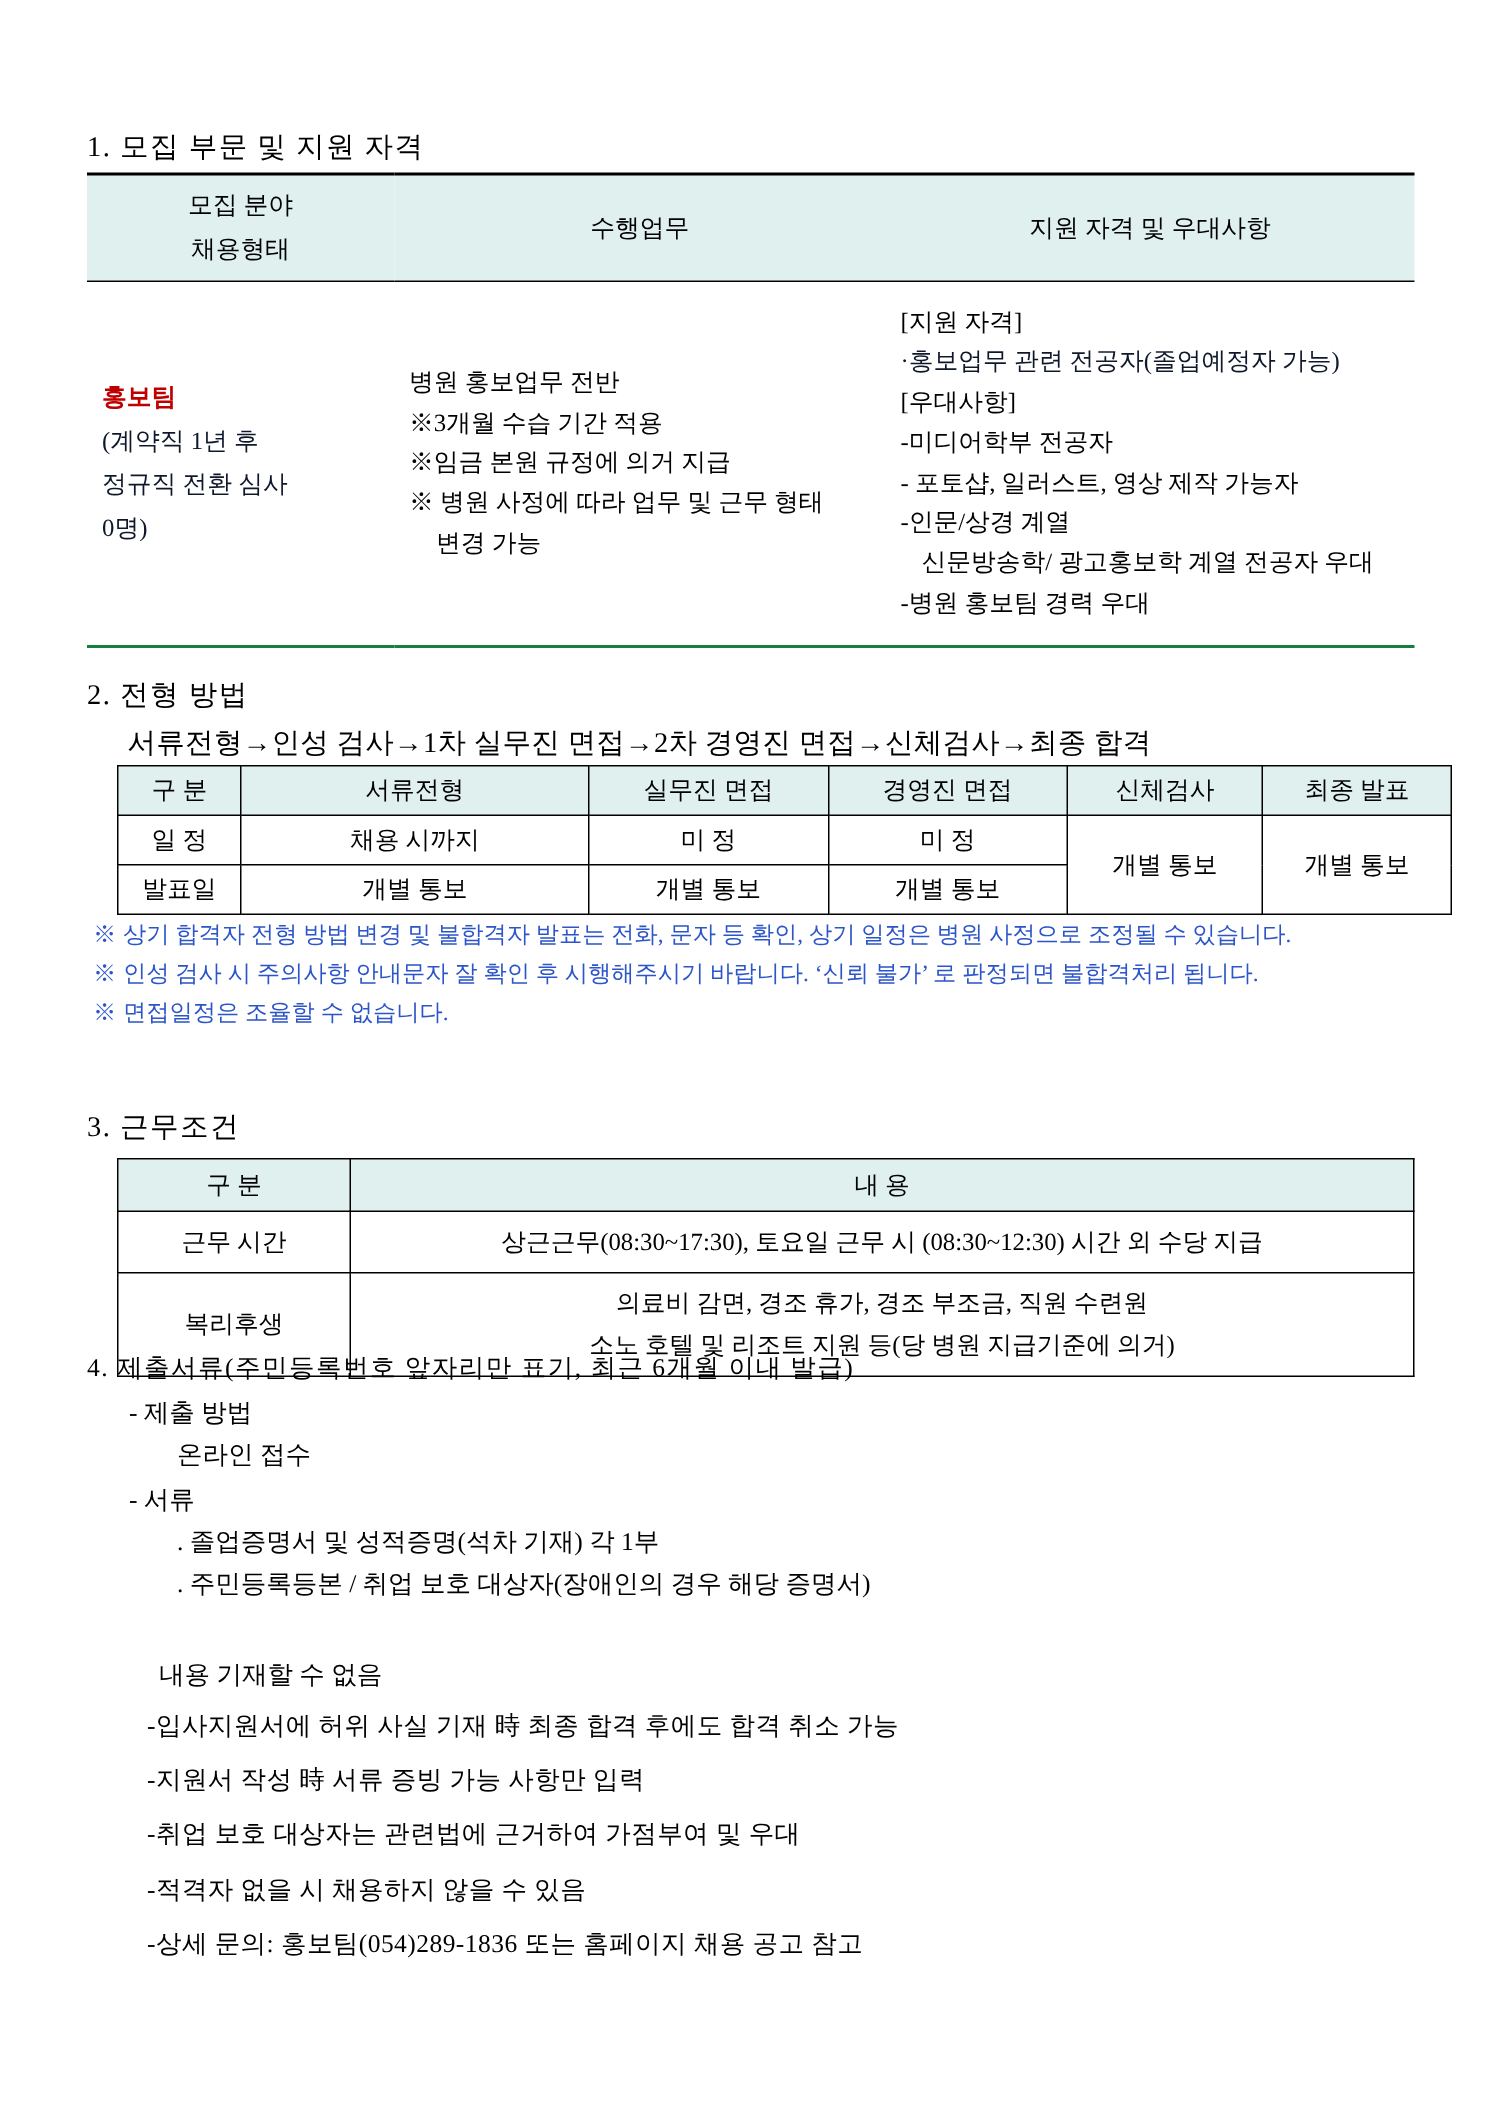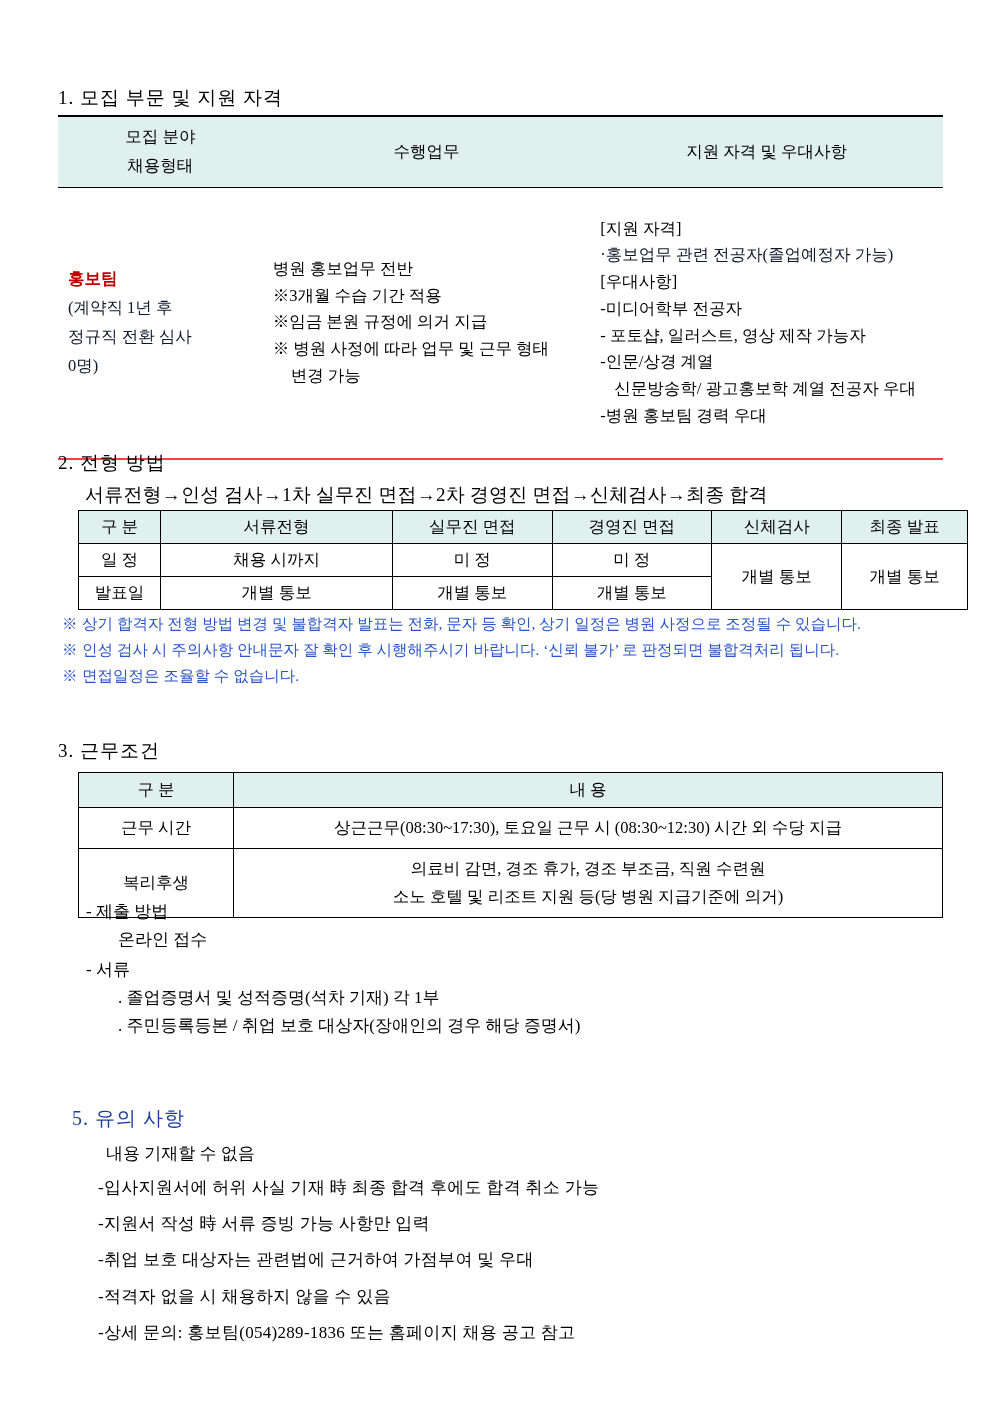--- a/index.html
+++ b/index.html
@@ -34,22 +34,22 @@
   #tbl1 thead th {
     background:#dff0ef;
     border-top:2px solid #000;
     border-bottom:1px solid #000;
     font-weight:normal;
     padding:6px 4px;
     line-height:1.5;
     text-align:center;
   }
   #tbl1 tbody td {
-    border-bottom:2px solid #ef4444;
-    padding:28px 10px;
+    border-bottom:2px solid #15803d;
+    padding:14px 10px;
     vertical-align:middle;
     line-height:1.62;
   }
   .c1 { width:198px; text-align:left; }
   .c2 { width:330px; }
   .c3 { width:357px; }
   .team-name { font-weight:bold; }
   #tbl1 .c1 div { line-height:1.75; }
 
   
@@ -216,29 +216,29 @@
         <td class="k">복리후생</td>
         <td class="v">
           <div>의료비 감면, 경조 휴가, 경조 부조금, 직원 수련원</div>
           <div>소노 호텔 및 리조트 지원 등(당 병원 지급기준에 의거)</div>
         </td>
       </tr>
     </tbody>
   </table>
 
   <div id="sec4">
+    <div class="l1 h-sec" style="font-size:17px">4. 제출서류(주민등록번호 앞자리만 표기, 최근 6개월 이내 발급)</div>
     <div class="l2">- 제출 방법</div>
     <div class="l3">온라인 접수</div>
     <div class="l2">- 서류</div>
     <div class="l4">. 졸업증명서 및 성적증명(석차 기재) 각 1부</div>
     <div class="l4">. 주민등록등본 / 취업 보호 대상자(장애인의 경우 해당 증명서)</div>
   </div>
 
   <div id="sec5">
-    <div class="s5title navy">5. 유의 사항</div>
     <div class="cont">내용 기재할 수 없음</div>
     <div class="b indent">-입사지원서에 허위 사실 기재 時 최종 합격 후에도 합격 취소 가능</div>
     <div class="b indent">-지원서 작성 時 서류 증빙 가능 사항만 입력</div>
     <div class="b indent">-취업 보호 대상자는 관련법에 근거하여 가점부여 및 우대</div>
     <div class="b indent">-적격자 없을 시 채용하지 않을 수 있음</div>
     <div class="b indent">-상세 문의: 홍보팀(054)289-1836 또는 홈페이지 채용 공고 참고</div>
   </div>
 
 </div>
 

